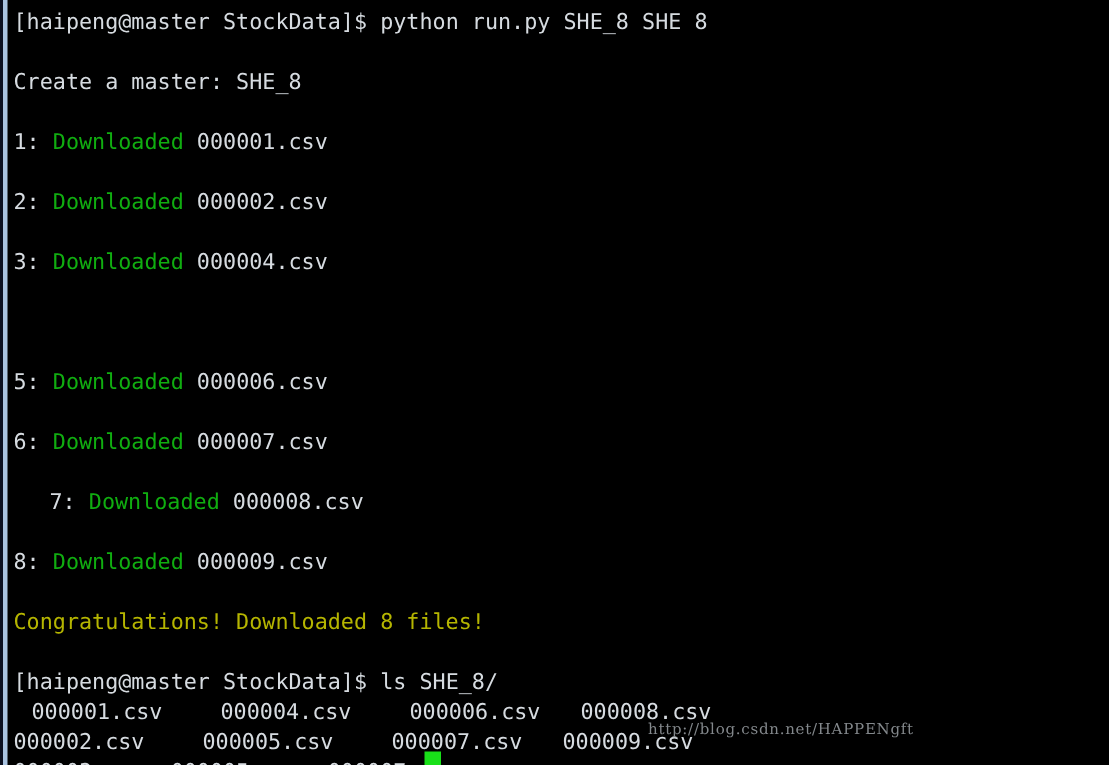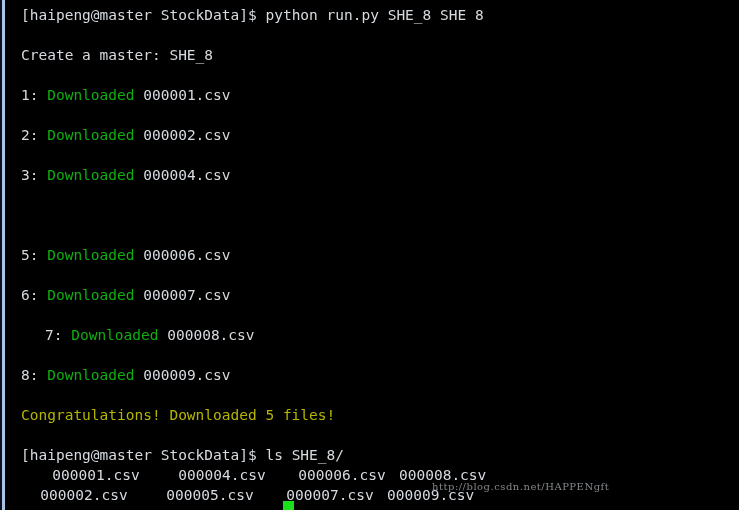--- a/index.html
+++ b/index.html
@@ -30,25 +30,24 @@
     width: 3px; height: 510px;
     background: #a9c3e0;
   }
   .screen {
     position: absolute;
     left: 5px; top: 0;
     width: 734px; height: 510px;
   }
   .line {
     position: absolute;
-    left: 16px;
+    left: 4px;
     white-space: pre;
     height: 20px;
     line-height: 20px;
-    text-align: center;
   }
   .c-white  { color: #d6dbe0; }
   .c-green  { color: #10ad10; margin-top: 24px; }
   .c-yellow { color: #b5b500; }
   .cursor {
     position: absolute;
     width: 11px;
     height: 9px;
     background: #19e019;
   }
@@ -84,21 +83,21 @@
 
 
     <div class="line" style="top:245px;"><span class="c-white">5: </span><span class="c-green">Downloaded</span><span class="c-white"> 000006.csv</span></div>
 
     <div class="line" style="top:285px;"><span class="c-white">6: </span><span class="c-green">Downloaded</span><span class="c-white"> 000007.csv</span></div>
 
     <div class="line" style="top:325px;padding-left:24px;"><span class="c-white">7: </span><span class="c-green">Downloaded</span><span class="c-white"> 000008.csv</span></div>
 
     <div class="line" style="top:365px;"><span class="c-white">8: </span><span class="c-green">Downloaded</span><span class="c-white"> 000009.csv</span></div>
 
-    <div class="line c-yellow" style="top:405px;">Congratulations! Downloaded 5 files!</div>
+    <div class="line c-yellow" style="top:405px;">Congratulations! Downloaded 8 files!</div>
 
     <div class="line" style="top:445px;"><span class="c-white">[haipeng@master StockData]$ </span><span class="c-white">ls SHE_8/</span></div>
 
     <div class="line" style="top:465px;padding-left:12px;"><span class="c-white" style="display:inline-block;width:126px;">000001.csv</span><span class="c-white" style="display:inline-block;width:126px;">000004.csv</span><span class="c-white" style="display:inline-block;width:114px;">000006.csv</span><span class="c-white">000008.csv</span></div>
 
     <div class="line" style="top:485px;"><span class="c-white" style="display:inline-block;width:126px;">000002.csv</span><span class="c-white" style="display:inline-block;width:126px;">000005.csv</span><span class="c-white" style="display:inline-block;width:114px;">000007.csv</span><span class="c-white">000009.csv</span></div>
 
     <div class="line" style="top:505px;"><span class="c-white">000003.csv  000005.csv  000007.csv</span></div>
 
     <div class="cursor" style="left:278px; top:501px;"></div>

